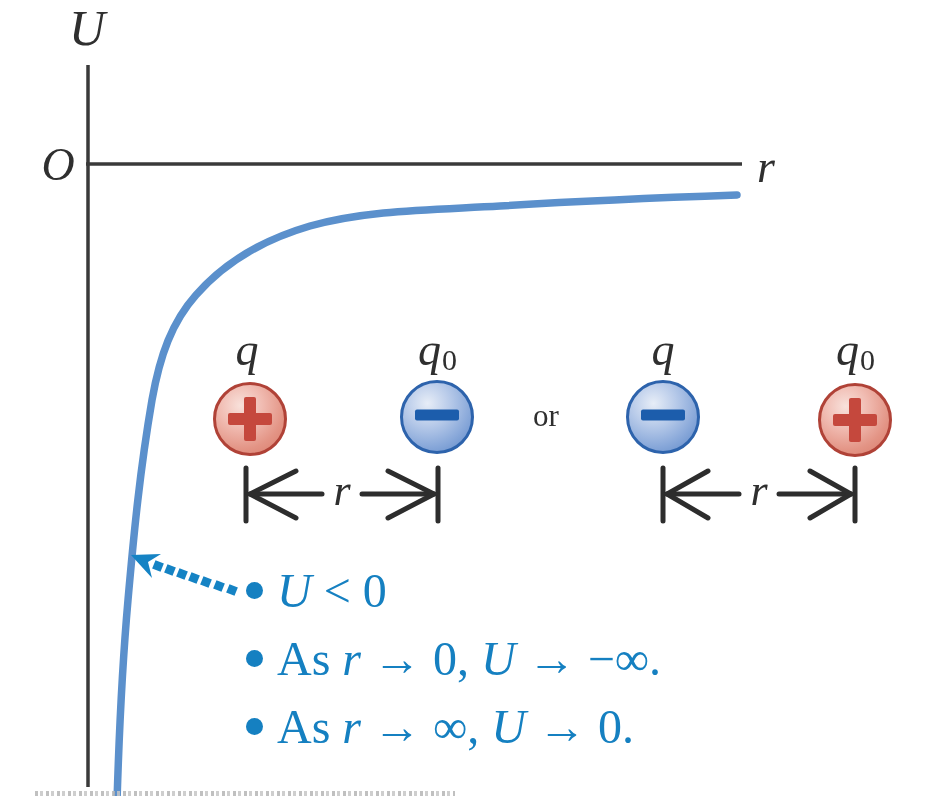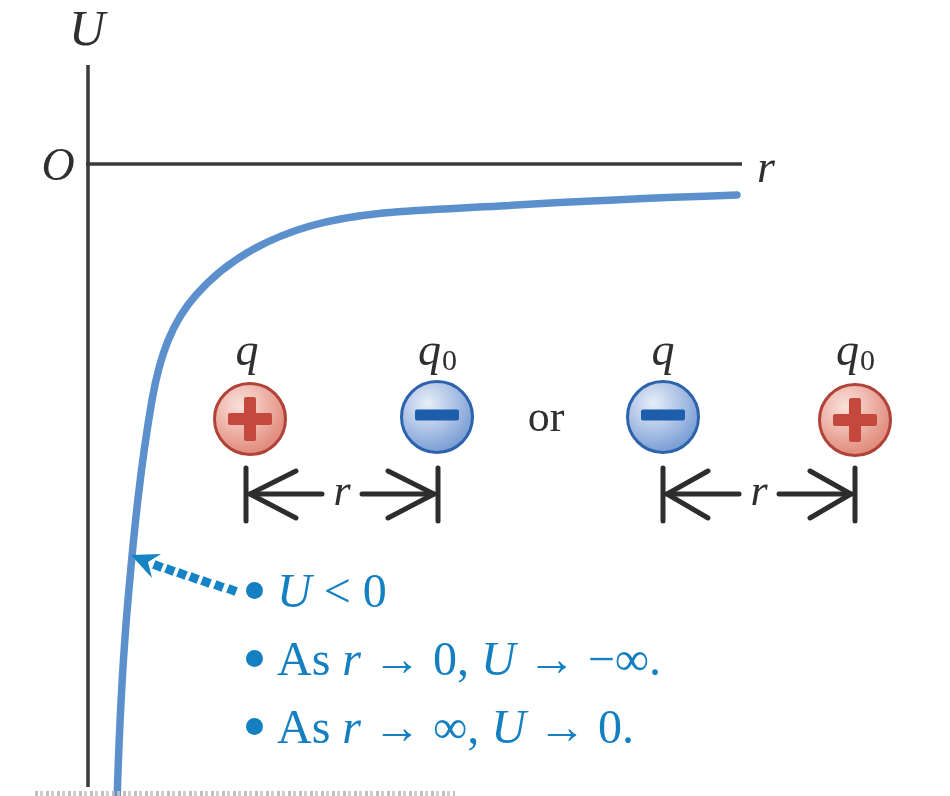--- a/index.html
+++ b/index.html
@@ -41,21 +41,21 @@
   .c-4{left:818px;top:383px;}
   .sign{position:absolute;left:0;top:0;width:100%;height:100%;}
   .sign i{position:absolute;display:block;border-radius:2px;}
   .sign.plus i{background:#c5483d;}
   .sign.minus i{background:#1c5dac;}
   .sign .h{left:50%;top:50%;width:44px;height:12px;transform:translate(-50%,-50%);}
   .sign .v{left:50%;top:50%;width:12px;height:44px;transform:translate(-50%,-50%);}
   .sign.minus .h{height:11px;top:47%;}
 
   
-  .or-label{left:514px;top:390px;width:64px;height:52px;font-size:44px;}
+  .or-label{left:514px;top:390px;width:64px;height:52px;font-size:31px;}
 
   
   .rsep{top:462px;width:40px;height:56px;font-size:44px;font-style:italic;}
   .rs-1{left:322px;}
   .rs-2{left:739px;}
 
   
   .bullet-line{position:absolute;z-index:2;left:246px;height:56px;display:flex;align-items:center;
     color:#1580c1;font-size:48px;}
   .bl-1{top:562px;}

